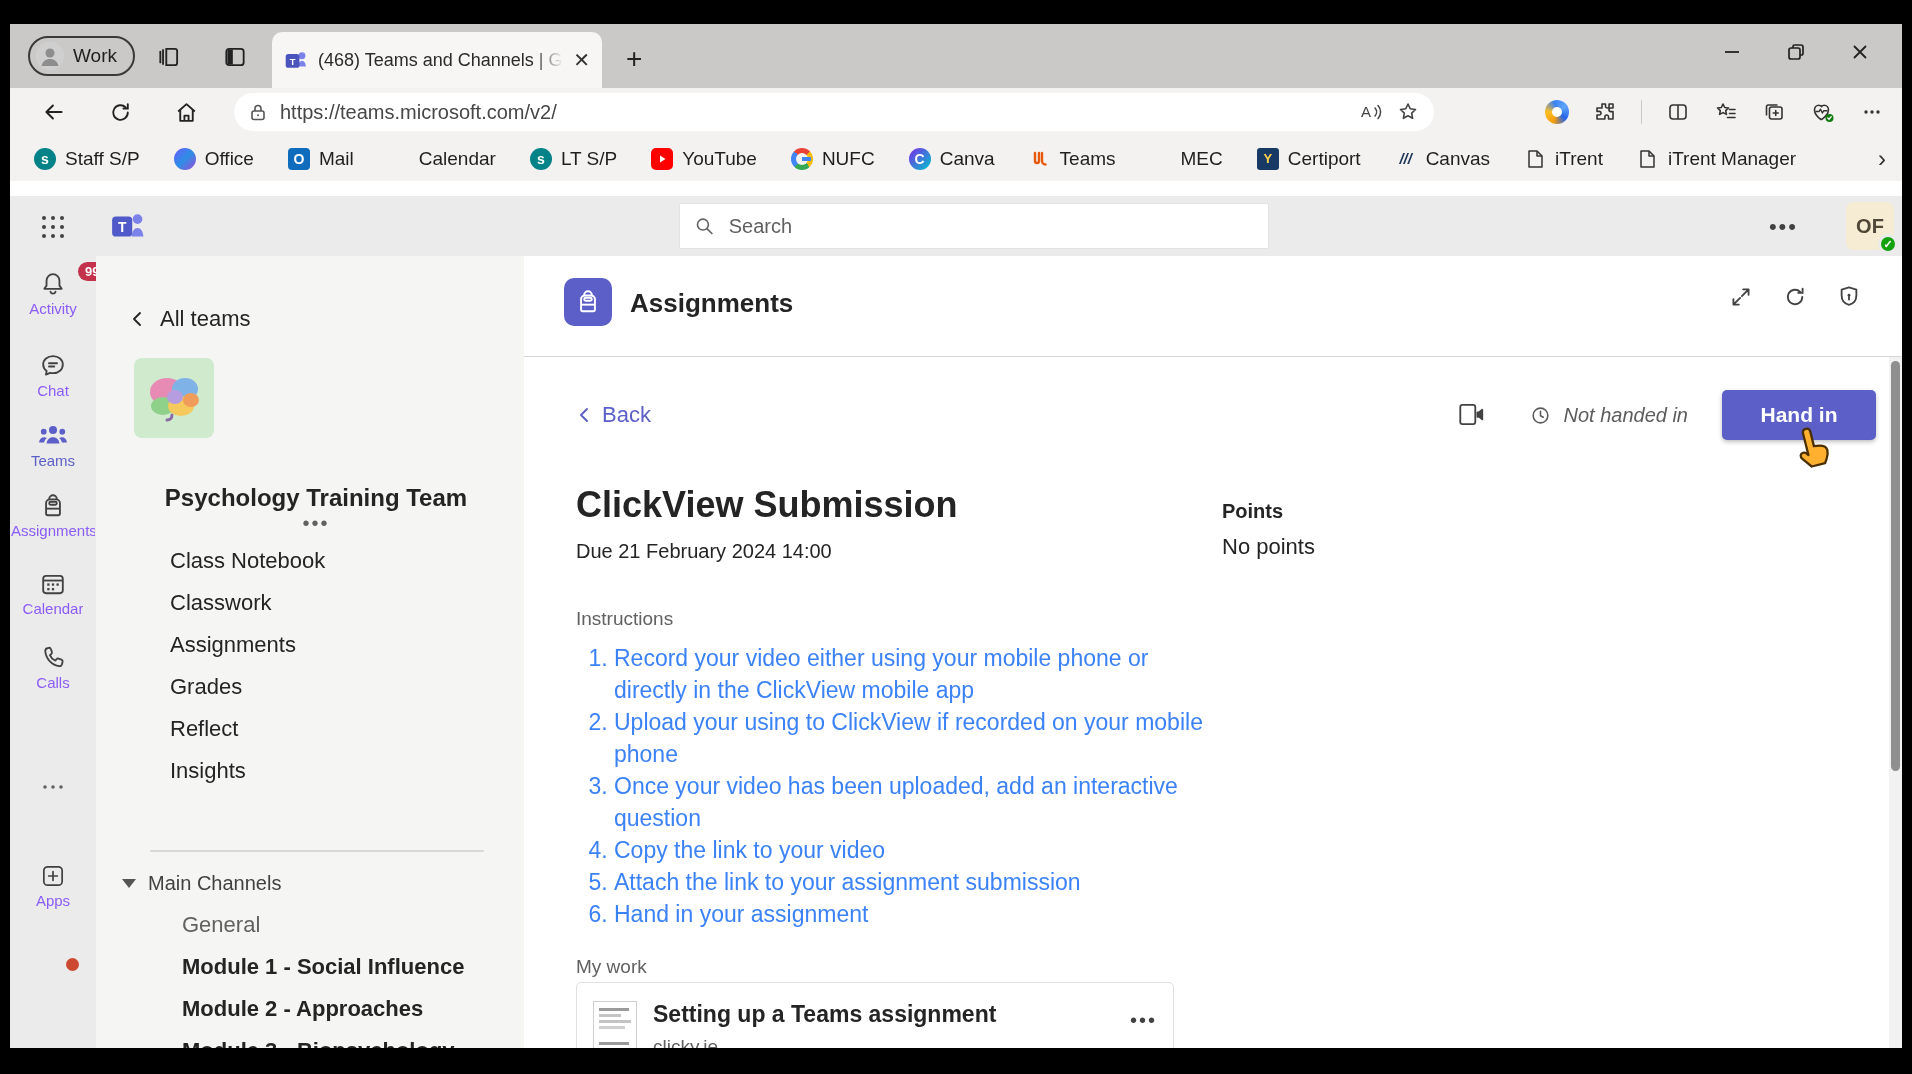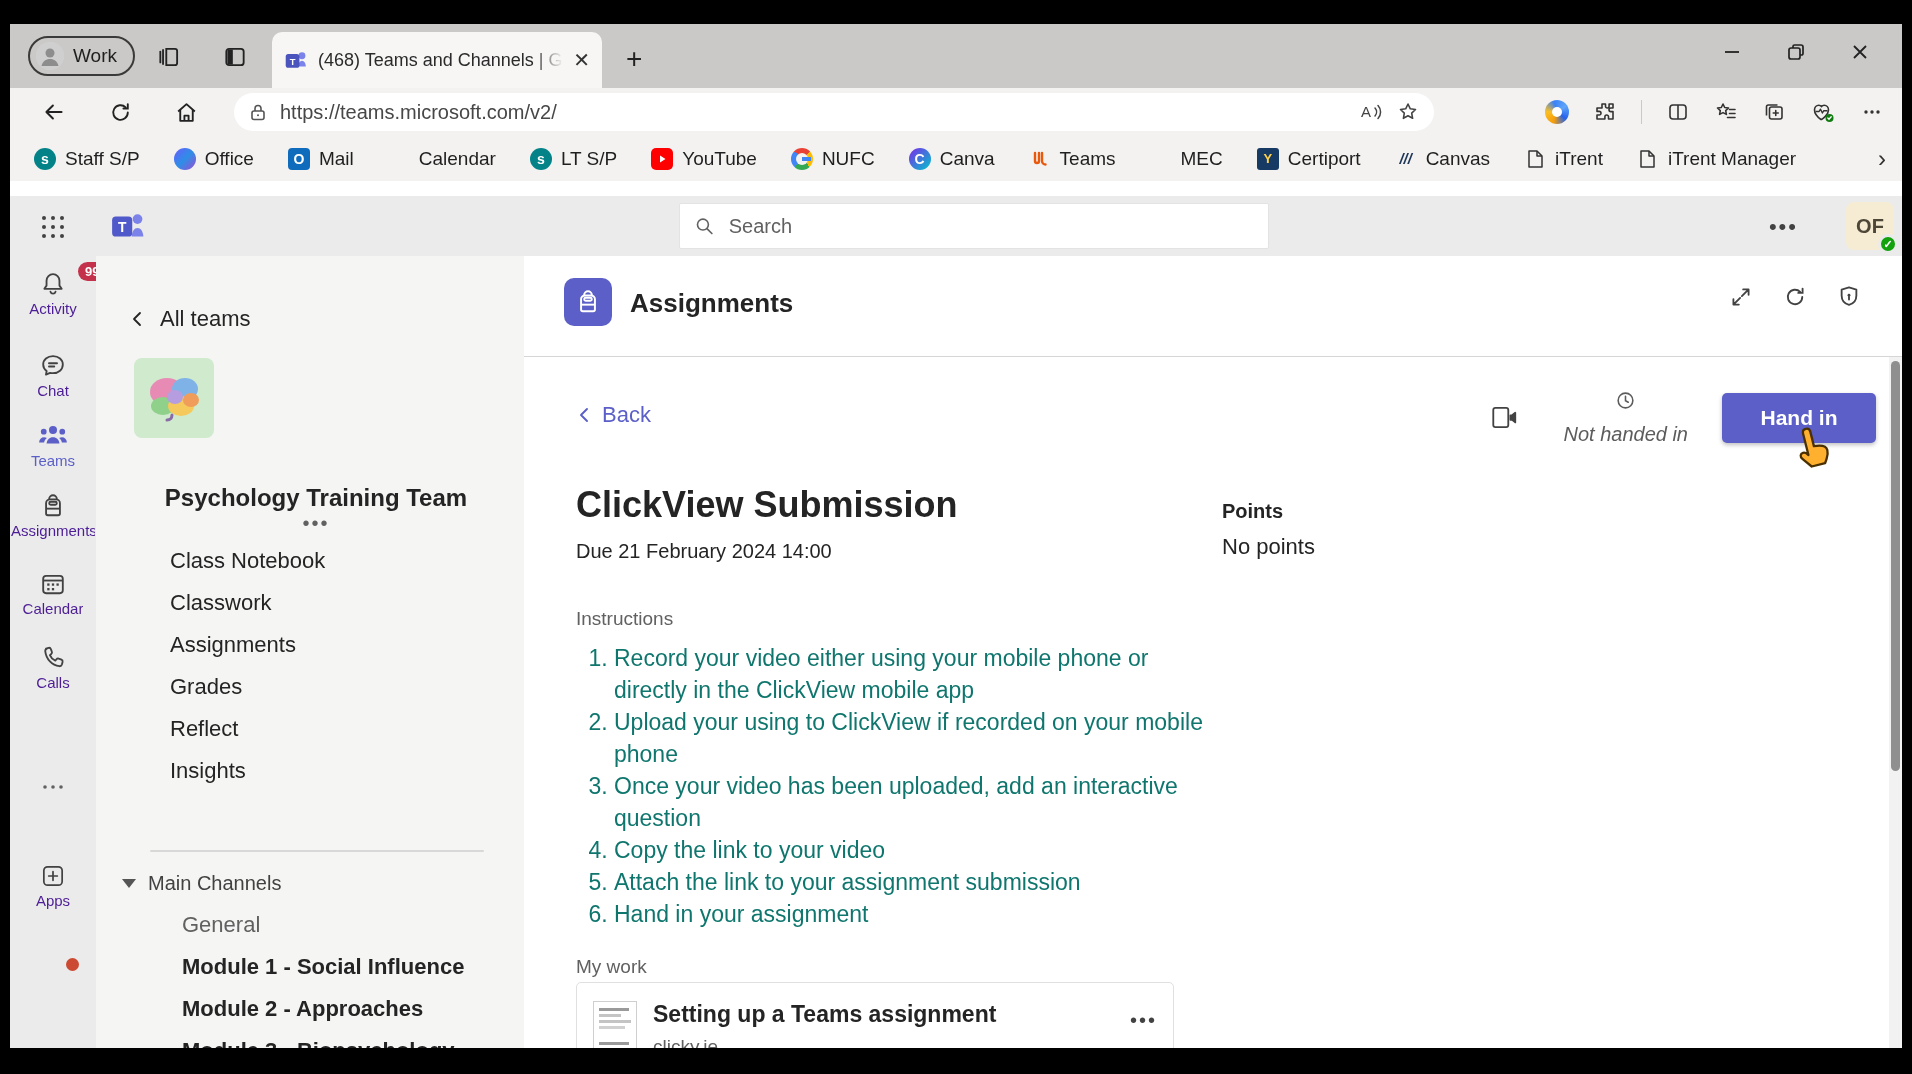--- a/index.html
+++ b/index.html
@@ -55,21 +55,21 @@
   .tt-search input::placeholder{color:#616161;}
   .tt-more{position:absolute;right:104px;top:18px;font-size:22px;color:#424242;letter-spacing:2px;}
   .tt-avatar{position:absolute;right:8px;top:6px;width:48px;height:48px;border-radius:8px;background:#f6ecd4;
     display:flex;align-items:center;justify-content:center;font-size:20px;font-weight:bold;color:#4e4637;}
   .presence{position:absolute;right:-4px;bottom:-4px;width:20px;height:20px;border-radius:50%;background:#13a10e;
     border:3px solid #ebebeb;color:#fff;font-size:11px;display:flex;align-items:center;justify-content:center;font-weight:bold;}
 
   
   .rail{position:absolute;left:0;top:232px;width:86px;height:792px;background:#ebebeb;}
   .rail-item{position:absolute;left:0;width:86px;display:flex;flex-direction:column;align-items:center;gap:2px;}
-  .rail-label{font-size:15px;color:#4c1d95;max-width:84px;white-space:nowrap;overflow:hidden;}
+  .rail-label{font-size:15px;color:#8b5cf6;max-width:84px;white-space:nowrap;overflow:hidden;}
   .rail-item.active .rail-label{color:#5b5fc7;}
   .badge{position:absolute;left:40px;top:-8px;background:#c4314b;color:#fff;font-size:13px;font-weight:bold;
     padding:2px 7px;border-radius:10px;}
   .rail-dot{position:absolute;left:56px;top:702px;width:13px;height:13px;border-radius:50%;background:#cc4a31;}
 
   
   .sidebar{position:absolute;left:86px;top:232px;width:428px;height:792px;background:#f5f5f4;}
   .all-teams{position:absolute;left:32px;top:50px;display:flex;align-items:center;gap:14px;font-size:22px;color:#242424;}
   .team-avatar{position:absolute;left:38px;top:102px;width:80px;height:80px;border-radius:8px;overflow:hidden;}
   .team-row{position:absolute;left:36px;top:228px;width:368px;display:flex;align-items:center;flex-direction:column;}
@@ -88,32 +88,32 @@
   .main{position:absolute;left:514px;top:232px;width:1378px;height:792px;background:#fff;}
   .main-header{position:absolute;left:0;top:0;width:1378px;height:100px;background:#fff;}
   .mh-icon{position:absolute;left:40px;top:22px;width:48px;height:48px;background:#5b5fc7;border-radius:10px;
     display:flex;align-items:center;justify-content:center;}
   .mh-title{position:absolute;left:106px;top:32px;font-size:26px;font-weight:bold;color:#242424;}
   .mh-actions{position:absolute;right:40px;top:28px;display:flex;gap:28px;align-items:center;}
   .mh-divider{position:absolute;left:0;top:100px;width:1378px;height:1px;background:#d6d6d6;}
 
   .back-btn{position:absolute;left:52px;top:146px;display:flex;align-items:center;gap:10px;font-size:22px;color:#5b5fc7;}
   .detail-actions{position:absolute;right:26px;top:134px;display:flex;align-items:center;}
-  .status{display:flex;align-items:center;gap:12px;margin:0 34px 0 44px;font-size:20px;font-style:italic;color:#5c5c5c;flex-direction:column;}
+  .status{display:flex;align-items:center;gap:12px;margin:0 34px 0 44px;font-size:20px;font-style:italic;color:#5c5c5c;}
   .handin-btn{width:154px;height:50px;background:#5b5fc7;border:0;border-radius:5px;color:#fff;
     font-size:21px;font-weight:bold;box-shadow:0 2px 4px rgba(0,0,0,.25);}
   .cursor-hand{position:absolute;right:66px;top:168px;}
 
   .asg-title{position:absolute;left:52px;top:228px;font-size:36px;font-weight:bold;color:#242424;}
   .asg-due{position:absolute;left:52px;top:284px;font-size:20px;color:#242424;}
   .points-label{position:absolute;left:698px;top:244px;font-size:20px;font-weight:bold;color:#242424;}
   .points-value{position:absolute;left:698px;top:278px;font-size:22px;color:#242424;}
   .instr-label{position:absolute;left:52px;top:352px;font-size:19px;color:#616161;}
   .instr-list{position:absolute;left:52px;top:386px;width:636px;}
-  .instr-list ol{margin:0;padding-left:38px;font-size:23px;color:#0f766e;line-height:32px;}
+  .instr-list ol{margin:0;padding-left:38px;font-size:23px;color:#3b82f6;line-height:32px;}
   .instr-list li{margin-bottom:0;}
   .mywork-label{position:absolute;left:52px;top:700px;font-size:19px;color:#616161;}
   .work-card{position:absolute;left:52px;top:726px;width:598px;height:110px;border:1px solid #e0e0e0;border-radius:5px;
     background:#fff;display:flex;align-items:flex-start;padding:18px 16px 0 16px;gap:16px;}
   .doc-thumb{width:44px;height:56px;border:1px solid #cfcfcf;background:#fff;position:relative;flex:none;}
   .doc-thumb i{position:absolute;left:5px;height:3px;background:#9a9a9a;display:block;}
   .card-text{flex:1;}
   .card-title{font-size:23px;font-weight:bold;color:#242424;}
   .card-sub{font-size:19px;color:#616161;margin-top:8px;}
   .card-more{font-size:20px;color:#424242;letter-spacing:2px;margin-top:8px;}

